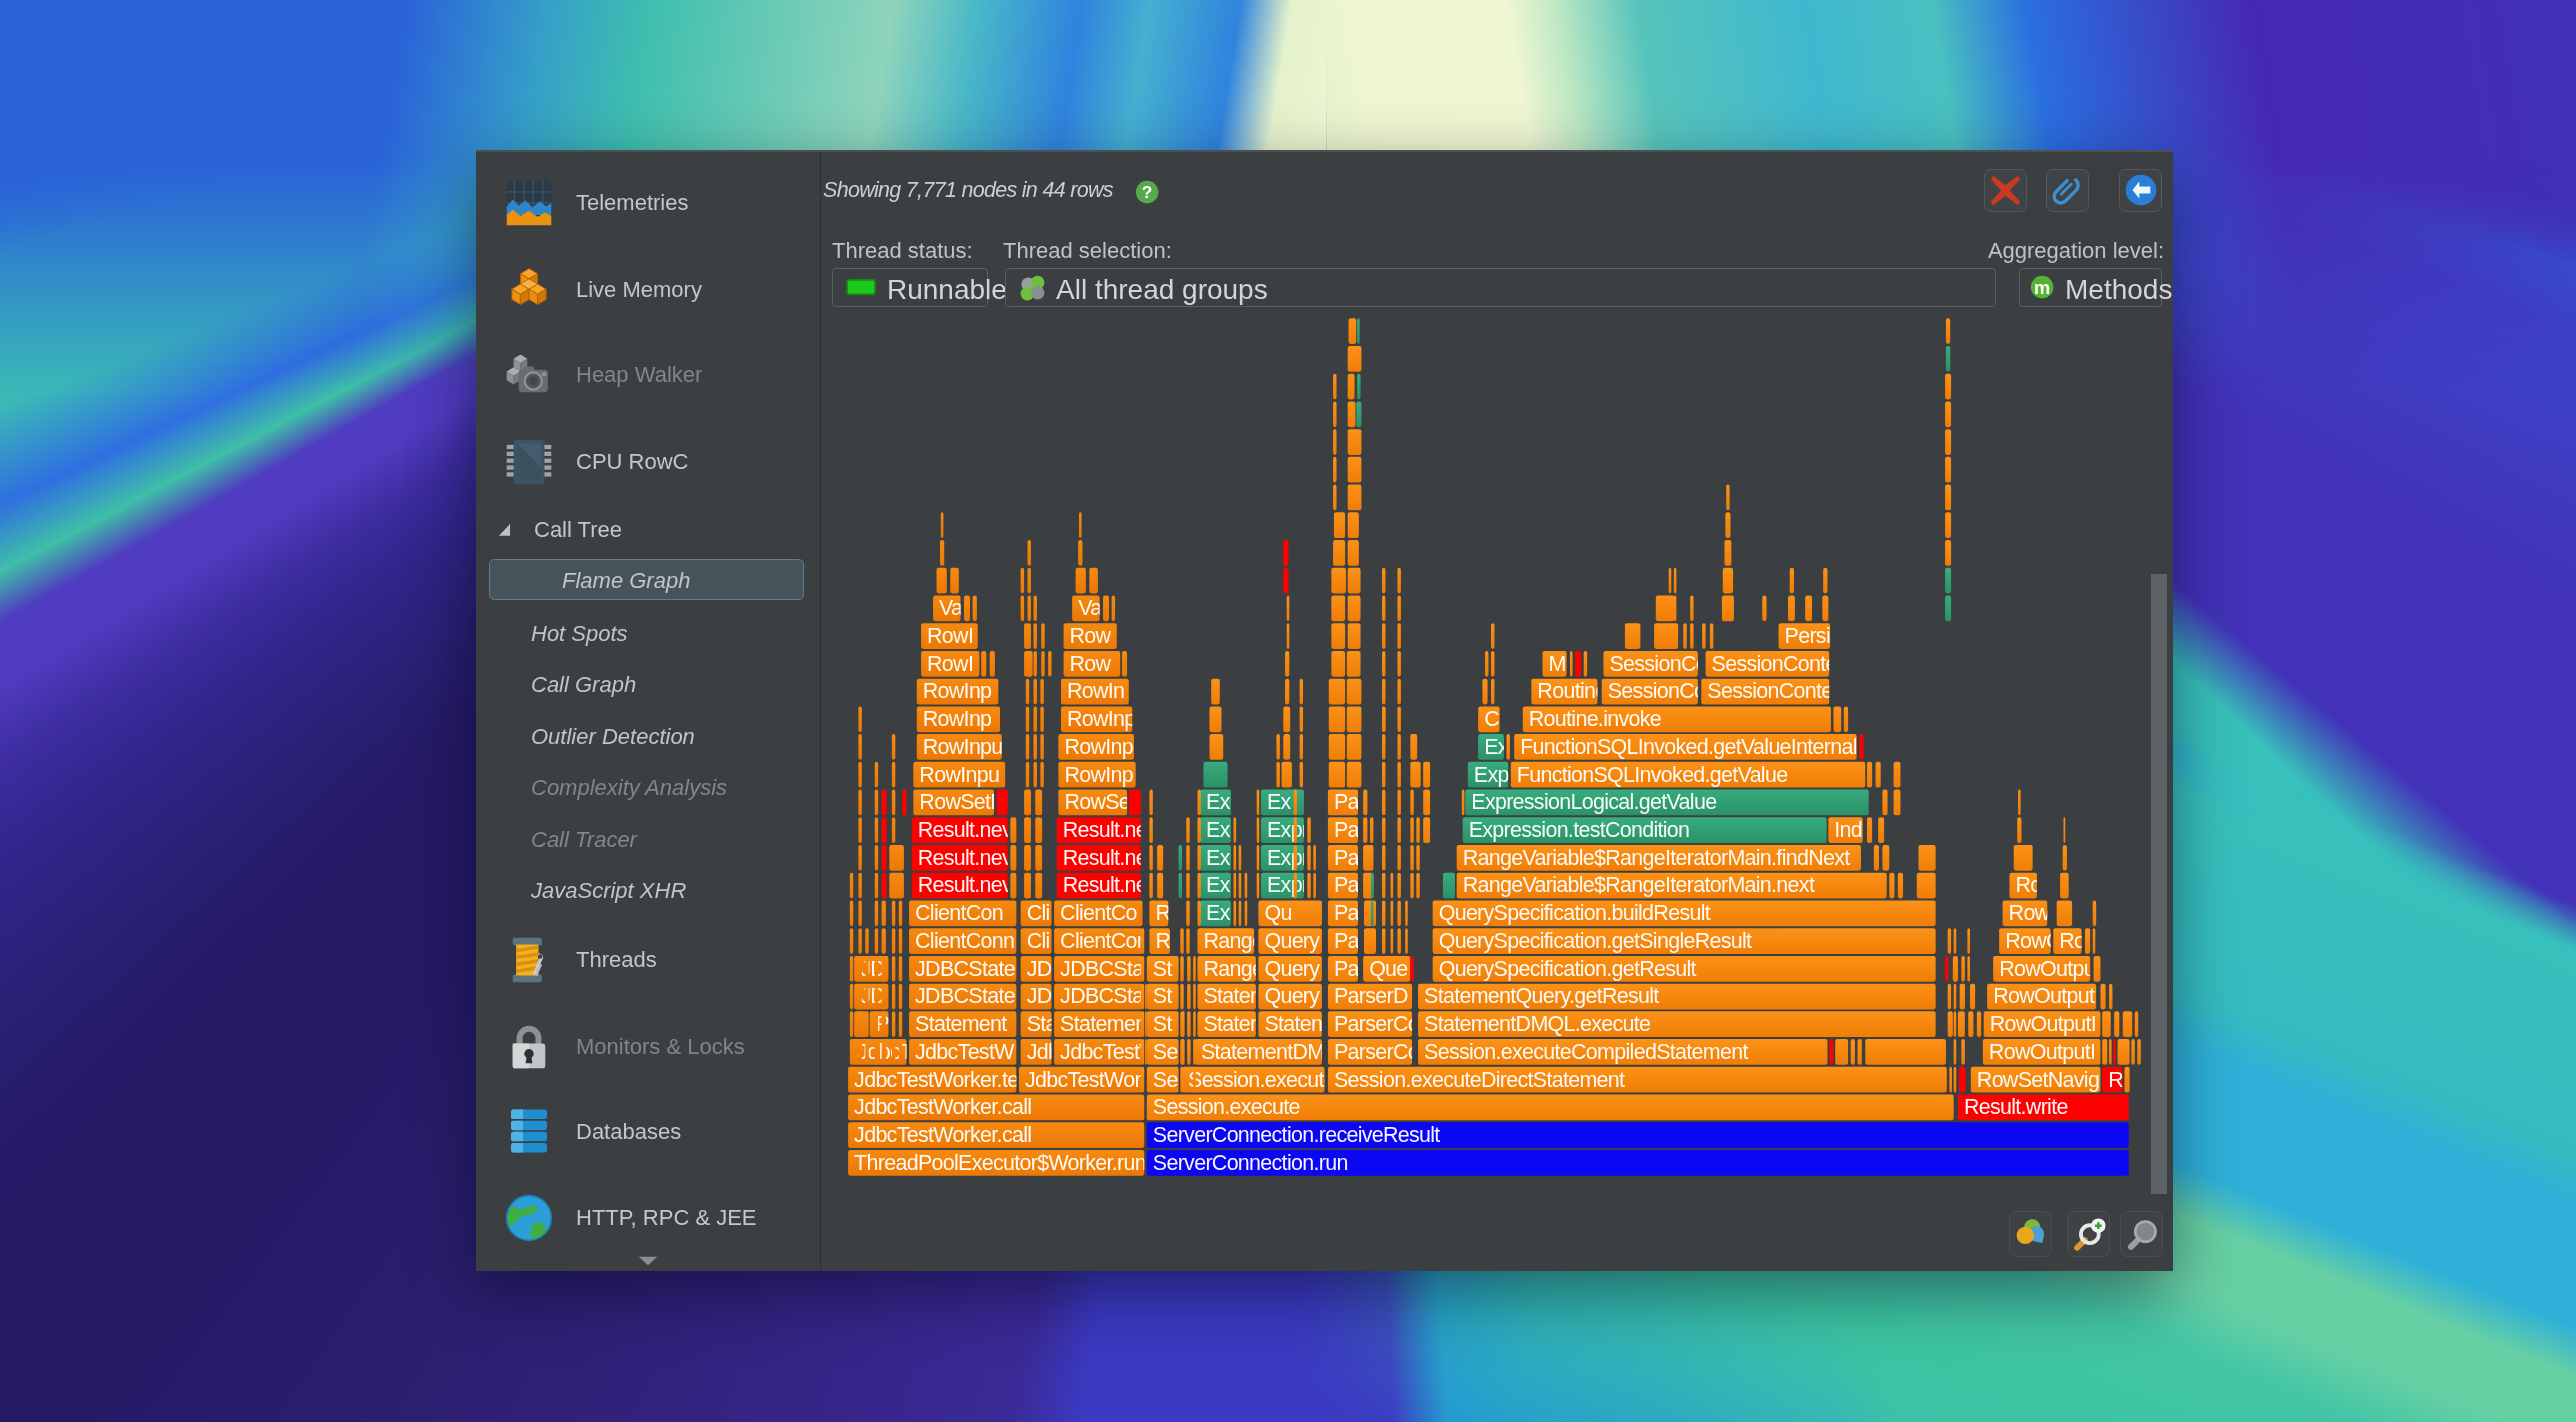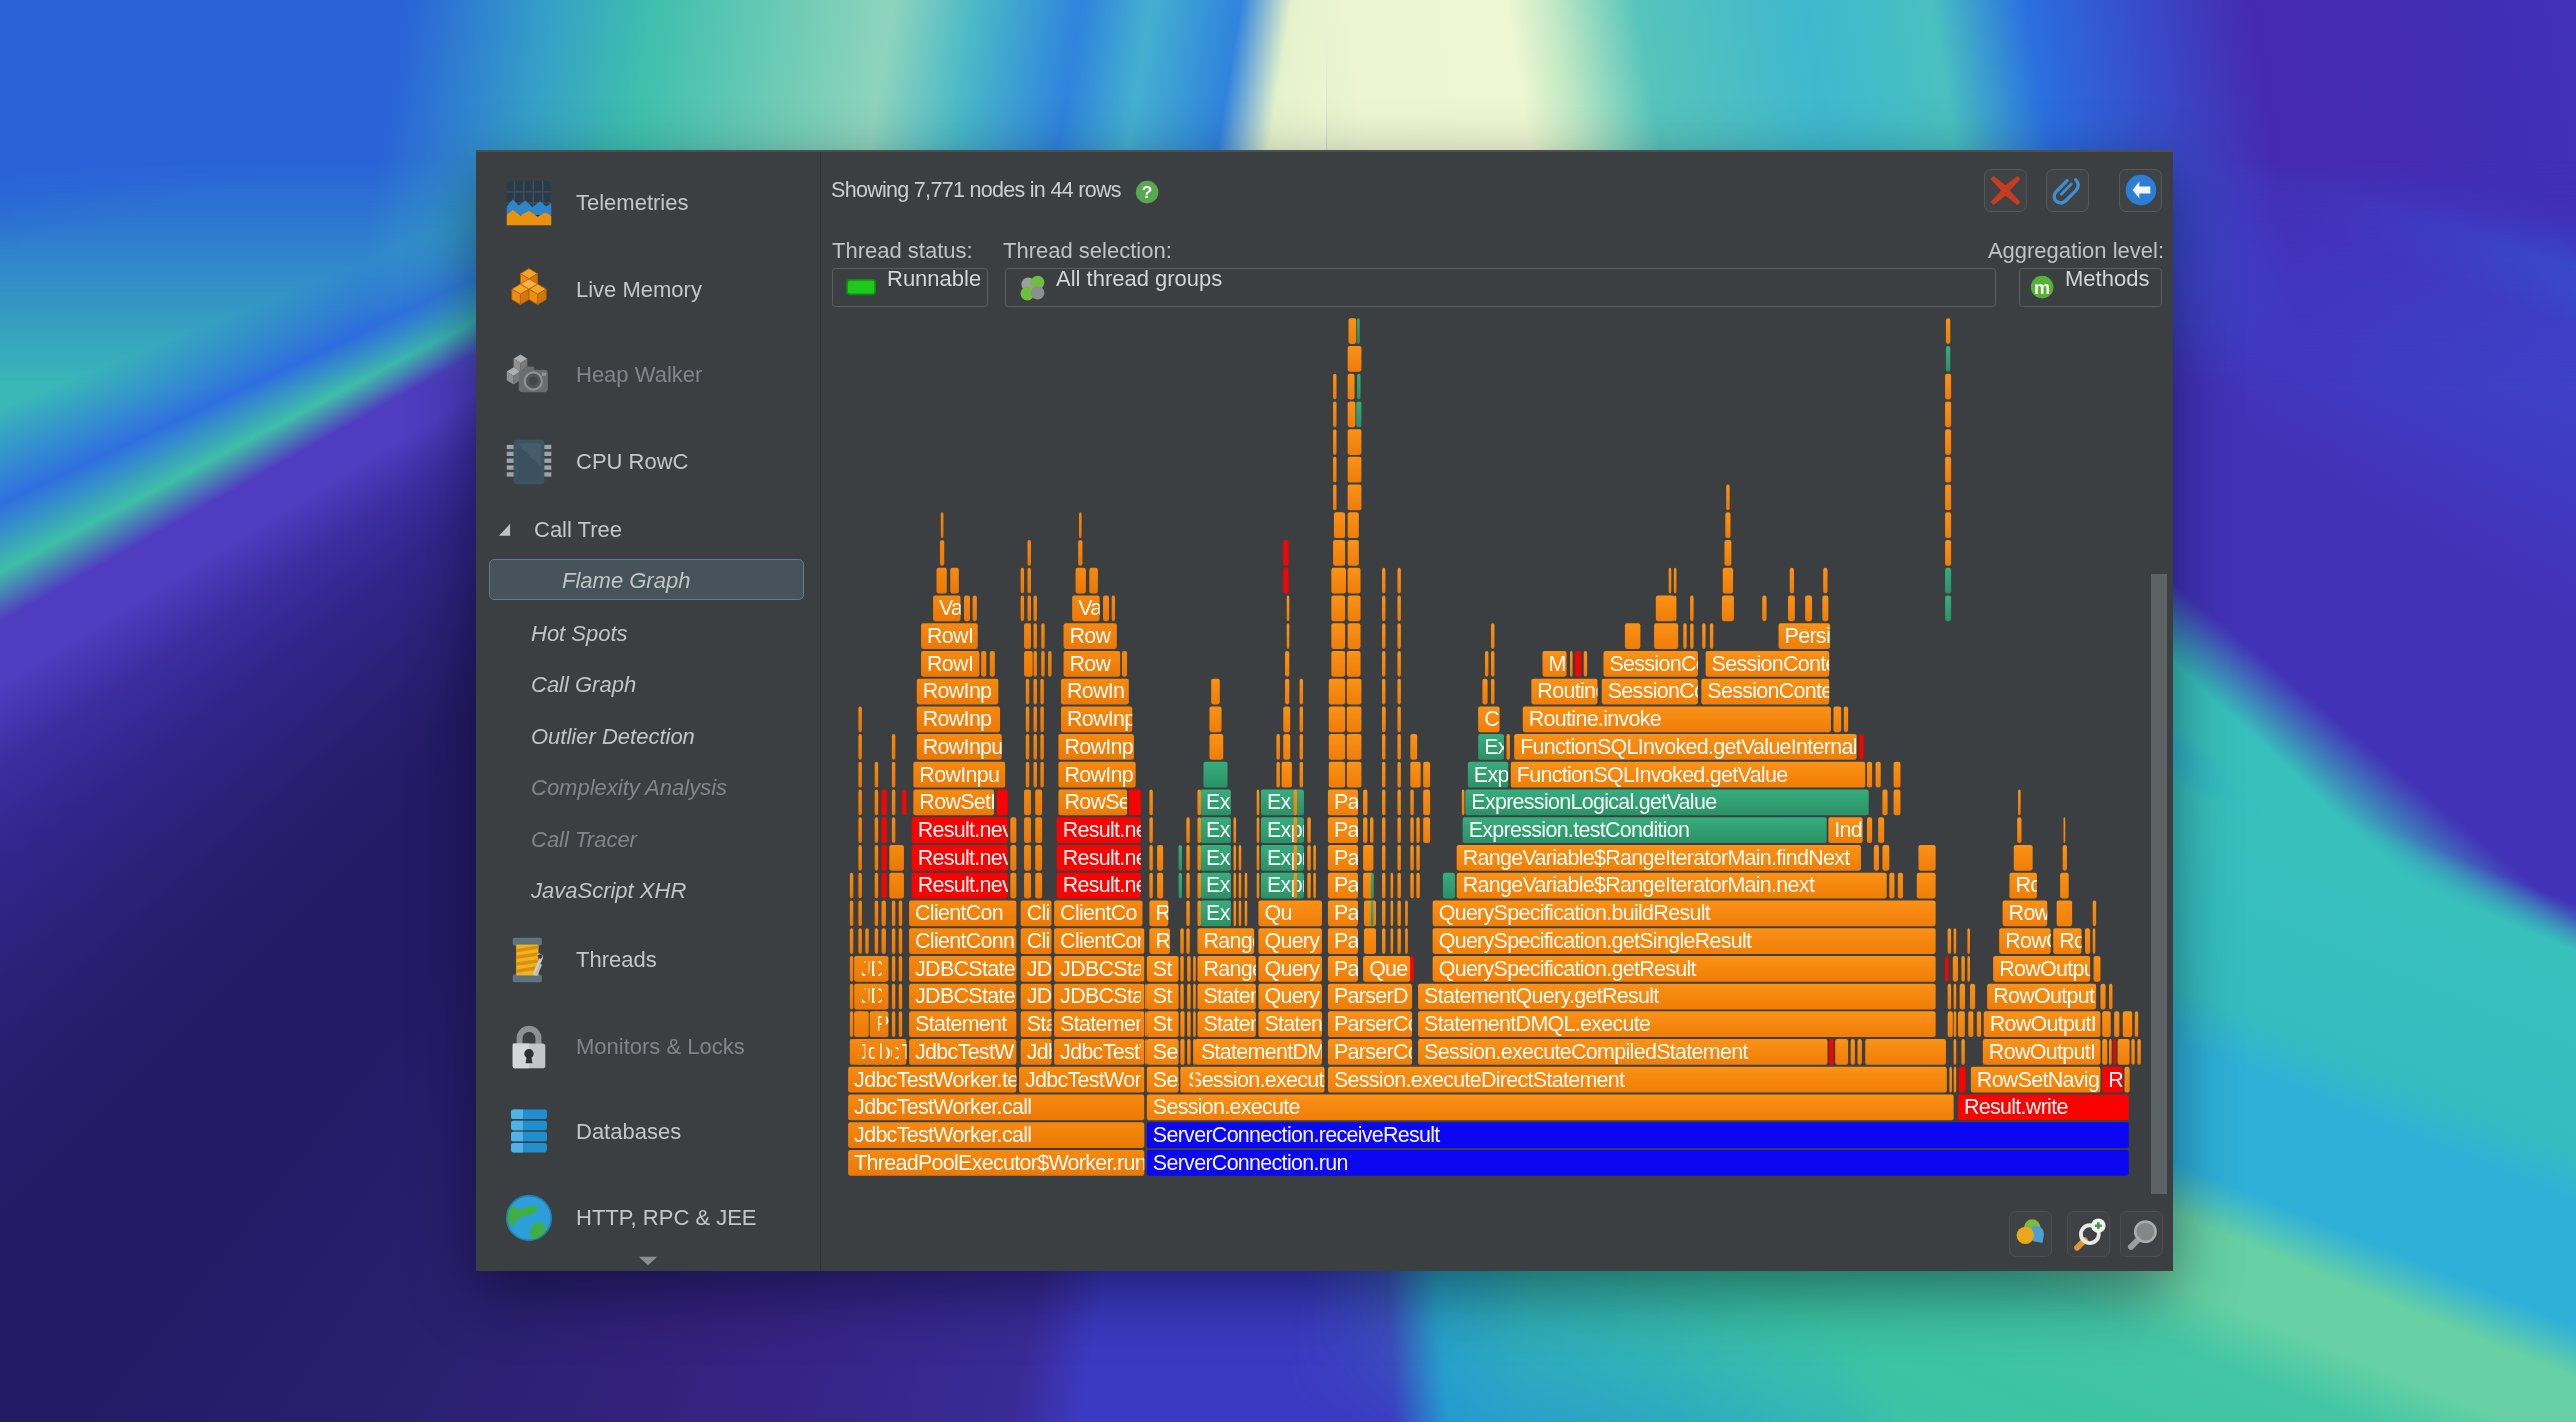--- a/index.html
+++ b/index.html
@@ -52,25 +52,25 @@
   .win{position:absolute;left:440px;top:150px;width:1697px;height:1121px;
     background:#3c3f41;box-shadow:0 21.5px 60px rgba(0,0,20,.45);overflow:hidden;margin-left:36px;}
   .side{position:absolute;left:0;top:0;width:344px;height:1121px;
     border-right:1.7px solid #2e3032;}
   .item{position:absolute;left:100px;font-size:22px;color:#c4c7c8;white-space:nowrap;}
   .sub{position:absolute;left:55px;font-size:22px;color:#c2c5c6;white-space:nowrap;font-style:italic;}
   .dim{color:#82868a;text-align:right;}
   .ic{position:absolute;left:29px;width:48px;height:48px;}
   .sel{position:absolute;left:13px;top:409px;width:313px;height:39px;
     background:#46535b;border:1.7px solid #5f7e8c;border-radius:5.2px;}
-  .hdr{position:absolute;left:355px;top:28px;font-size:21.5px;color:#cccecf;letter-spacing:-0.7px;}
+  .hdr{position:absolute;left:347px;top:28px;font-size:21.5px;color:#cccecf;letter-spacing:-0.7px;font-style:italic;}
   .lab{position:absolute;font-size:22px;color:#c0c3c4;}
   .combo{position:absolute;top:118px;height:39px;border:1.7px solid #5c5f61;
     border-radius:3.4px;box-sizing:border-box;background:#3c3f41;}
-  .ctext{position:absolute;top:116px;font-size:22px;color:#d3d5d6;white-space:nowrap;}
+  .ctext{position:absolute;top:124px;font-size:28px;color:#d3d5d6;white-space:nowrap;}
   .btn{position:absolute;width:43px;height:43px;border:1.7px solid #55585a;
     border-radius:6.9px;box-sizing:border-box;background:#404345;}
   .bbtn{position:absolute;width:43px;height:46px;border:1.7px solid #4c4f52;
     border-radius:6.9px;box-sizing:border-box;background:#3f4244;}
   .bl{font-size:25px;fill:#ffffff;fill-opacity:.96;letter-spacing:-0.8px;font-family:"Liberation Sans",sans-serif;}
   .thumb{position:absolute;left:1675px;top:424px;width:15.5px;height:620px;background:#5d6265;}
 </style></head>
 <body>
 <div class="bg"></div>
 <div class="br"></div>

